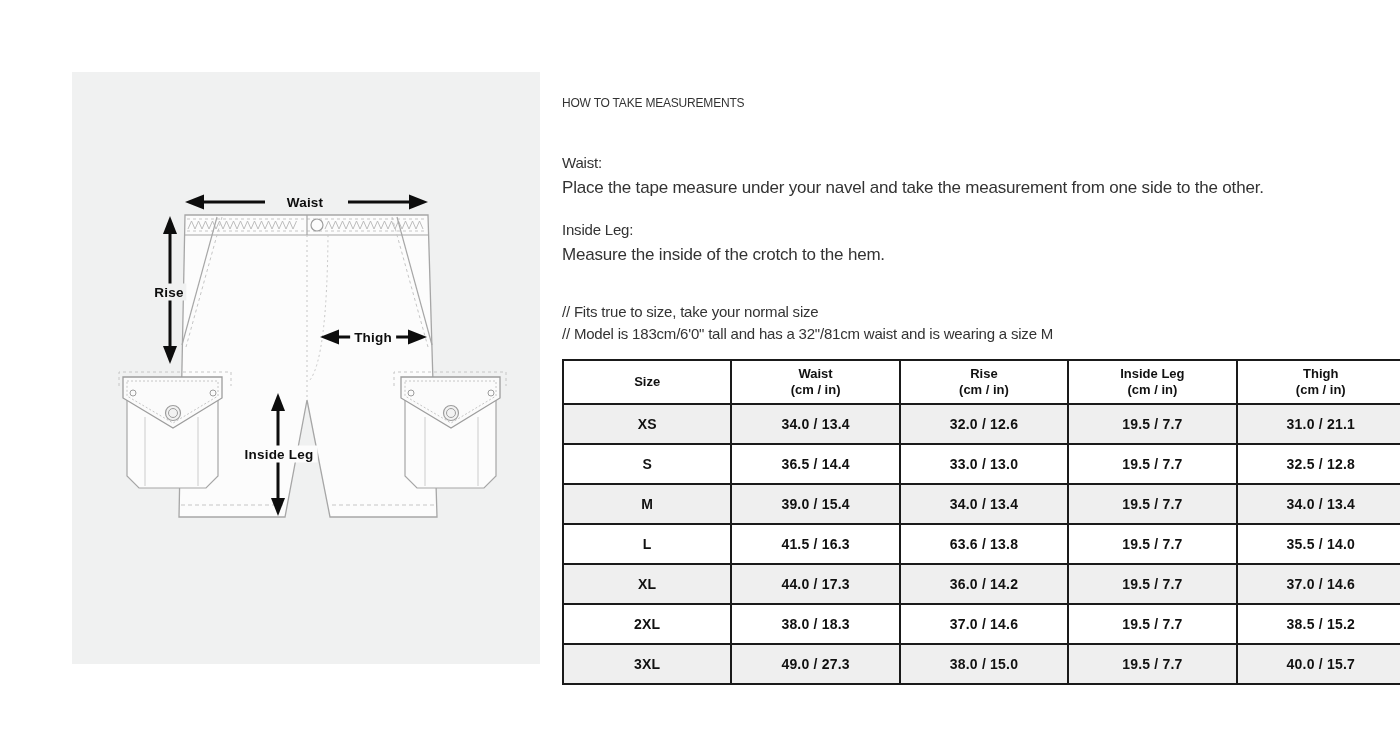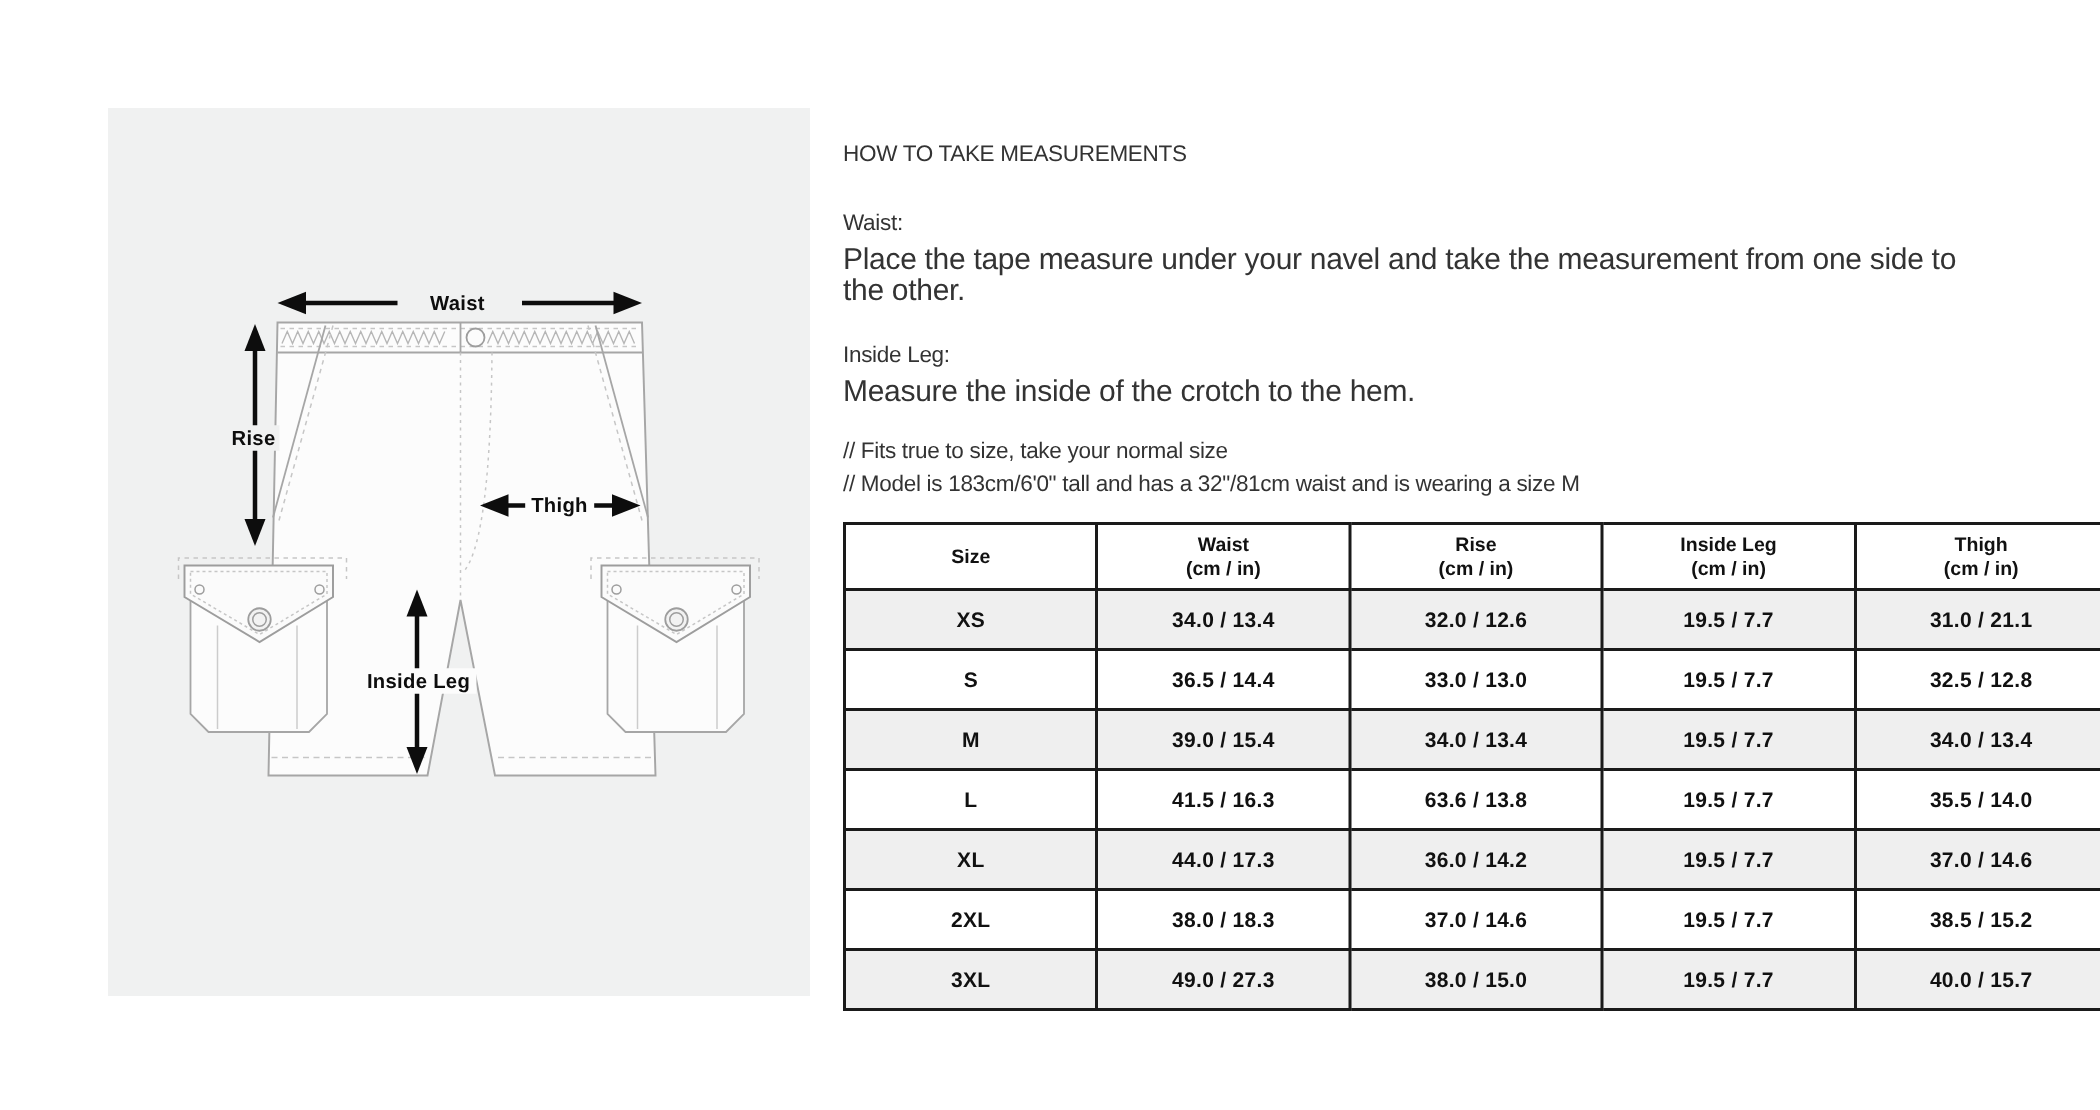--- a/index.html
+++ b/index.html
@@ -43,30 +43,30 @@
   .title {
     margin: 0;
     font-size: 15.5px;
     line-height: 16px;
     font-weight: bold;
     color: #0f0f0f;
     letter-spacing: .3px;
   }
   .subtitle {
     margin-top: 25px;
-    font-size: 15px;
+    font-size: 12px;
     line-height: 16px;
     color: #333;
     letter-spacing: -0.2px;
   }
-  .section { margin-top: 30px; }
+  .section { margin-top: 44px; }
   .section + .section { margin-top: 24px; }
   .sec-heading { font-size: 15px; line-height: 16px; color: #333; letter-spacing: -0.2px; }
-  .sec-body { margin-top: 6px; font-size: 20px; line-height: 21px; color: #333; letter-spacing: -0.2px; }
-  .notes { margin-top: 18px; }
+  .sec-body { margin-top: 6px; font-size: 17px; line-height: 21px; color: #333; letter-spacing: -0.2px; }
+  .notes { margin-top: 36px; }
   .notes div { font-size: 15px; line-height: 22px; color: #333; letter-spacing: -0.2px; }
 
   
   table.size-table {
     margin-top: 14px;
     width: 844px;
     border-collapse: collapse;
     table-layout: fixed;
   }
   table.size-table th, table.size-table td {

